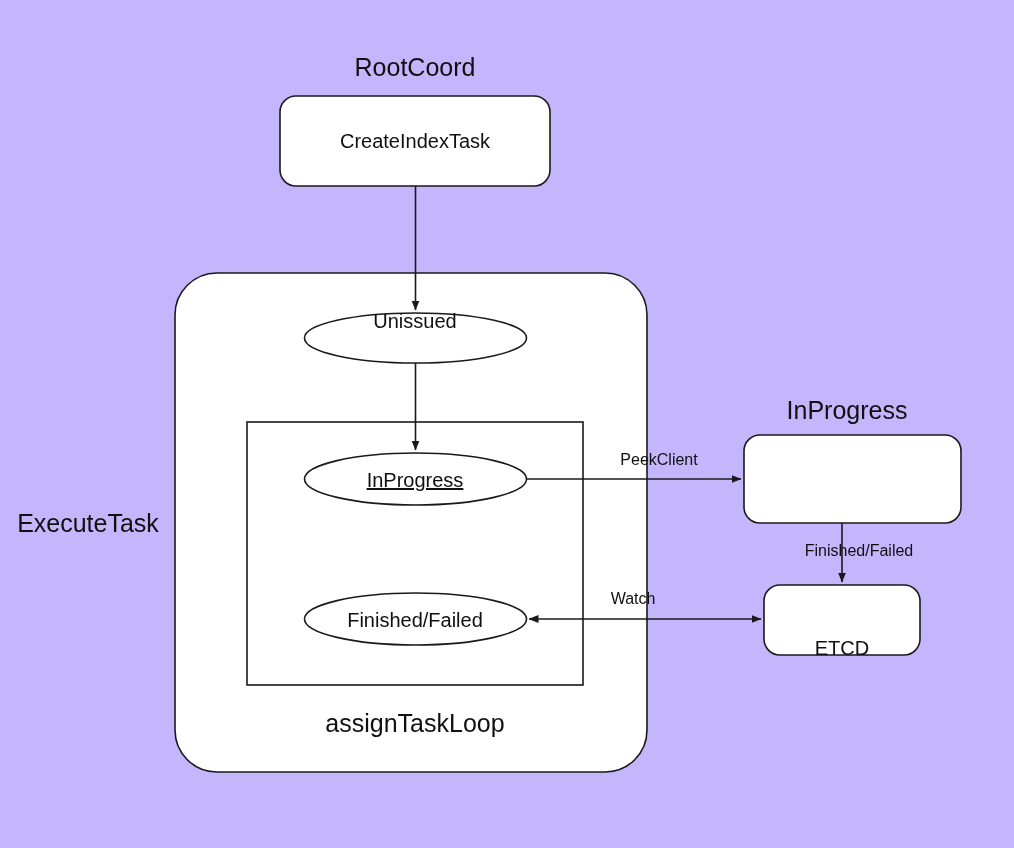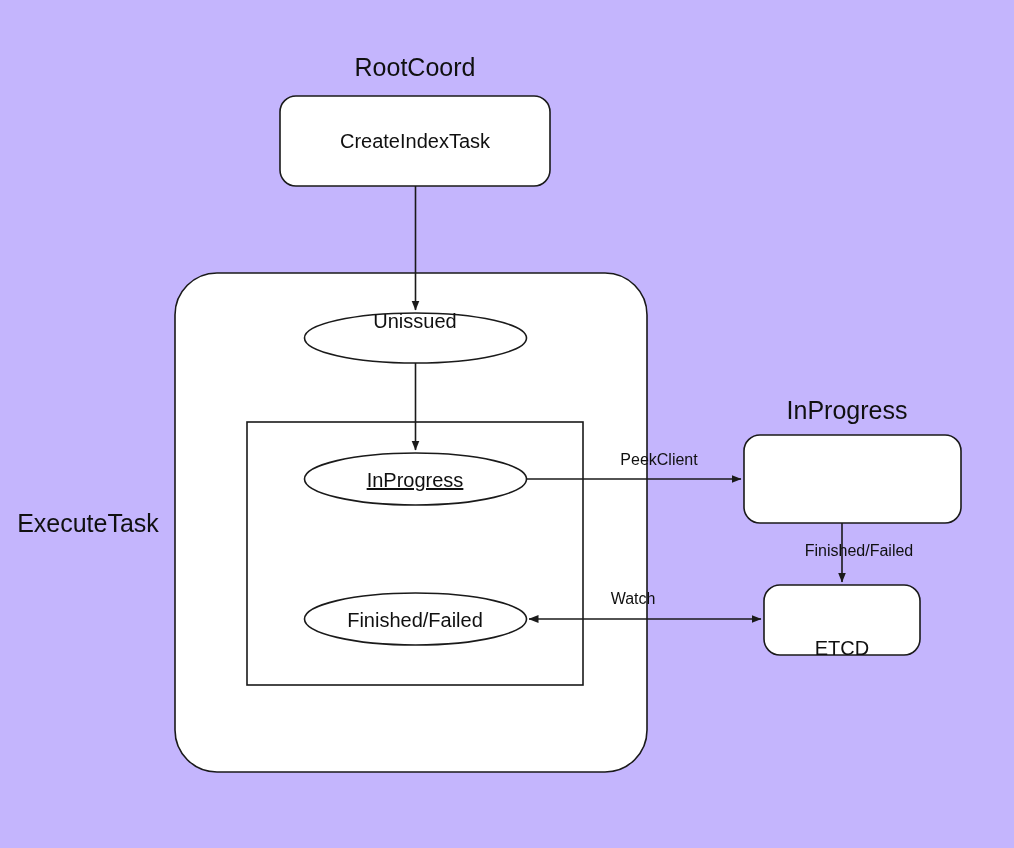--- a/index.html
+++ b/index.html
@@ -108,20 +108,21 @@
 
   <div class="dgm-text node-label" style="left:415px; top:620px;">Finished/Failed</div>
 
 
   <div class="dgm-text node-label" style="left:842px; top:648px;">ETCD</div>
 
   <div class="dgm-text group-label" style="left:88px; top:523px;">ExecuteTask</div>
 
   <div class="dgm-text group-label" style="left:847px; top:410px;">InProgress</div>
 
+  <div class="dgm-text group-label" style="left:415px; top:723px;">assignTaskLoop</div>
 
   <div class="dgm-text edge-label" style="left:659px; top:460px;">PeekClient</div>
 
   <div class="dgm-text edge-label" style="left:859px; top:551px;">Finished/Failed</div>
 
   <div class="dgm-text edge-label" style="left:633px; top:599px;">Watch</div>
 
 </div>
 
 </body></html>

